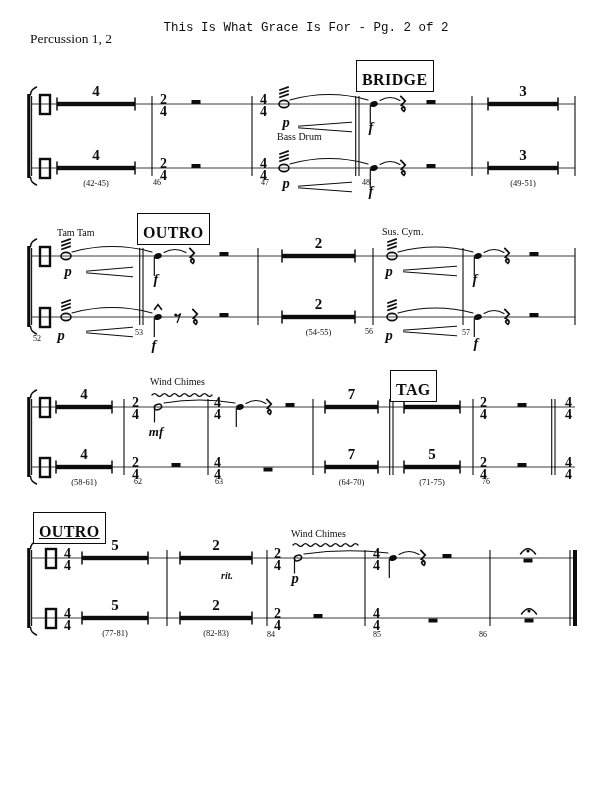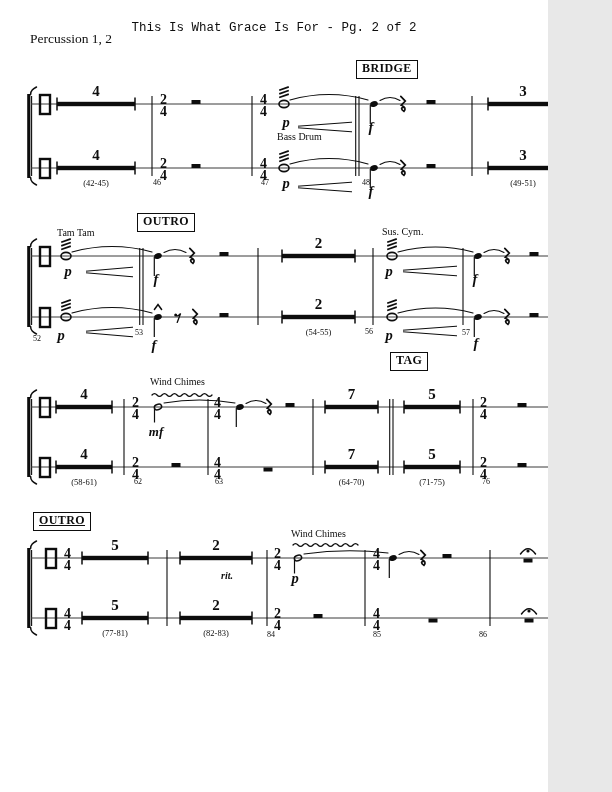--- a/index.html
+++ b/index.html
@@ -1,22 +1,22 @@
 <!DOCTYPE html>
 <html><head>
 <meta charset="utf-8">
 <style>
   html,body{margin:0;padding:0;background:#e8e8e8;}
-  .page{position:relative;width:548px;height:792px;background:#ffffff;overflow:hidden;
+  .page{position:relative;width:612px;height:792px;background:#ffffff;overflow:hidden;
         font-family:"Liberation Serif","DejaVu Serif",serif;color:#0d0d0d;}
   .part-name{position:absolute;left:30px;top:31px;font-size:13.5px;}
   .title{position:absolute;left:0;right:0;top:21px;text-align:center;font-size:12.5px;font-family:Liberation Mono, monospace;}
   #score{position:absolute;left:0;top:0;}
   .rehearsal{position:absolute;border:1.4px solid #0d0d0d;background:#fff;
-             font-weight:bold;font-size:12px;line-height:1.15;padding:1px 5px 2px;
+             font-weight:bold;font-size:16px;line-height:1.15;padding:10px 5px 2px;
              letter-spacing:.4px;}
 </style>
 </head>
 <body>
 
 <div class="page">
   <div class="part-name">Percussion 1, 2</div>
   <div class="title">This Is What Grace Is For - Pg. 2 of 2</div>
   <svg id="score" width="612" height="792" viewBox="0 0 612 792">
       <rect x="27.2" y="94" width="3.2" height="84" fill="#0d0d0d"></rect>
@@ -320,15 +320,15 @@
       <text x="483" y="637" font-size="8" font-family="&quot;Liberation Serif&quot;,&quot;DejaVu Serif&quot;,serif" fill="#0d0d0d" text-anchor="middle">86</text>
       <rect x="523.5" y="558.5" width="9" height="4" fill="#0d0d0d"></rect>
       <path d="M520.5 554 Q528 543.5 535.5 554" stroke="#0d0d0d" stroke-width="1.5" fill="none" stroke-linecap="round"></path>
       <circle cx="528" cy="551" r="1.6" fill="#0d0d0d"></circle>
       <rect x="524.5" y="618.5" width="9" height="4" fill="#0d0d0d"></rect>
       <path d="M521.5 614 Q529 603.5 536.5 614" stroke="#0d0d0d" stroke-width="1.5" fill="none" stroke-linecap="round"></path>
       <circle cx="529" cy="611" r="1.6" fill="#0d0d0d"></circle>
     </svg>
 <div class="rehearsal" style="left: 356px; top: 60px;">BRIDGE</div>
     <div class="rehearsal" style="left: 137px; top: 213px;">OUTRO</div>
-    <div class="rehearsal" style="left: 390px; top: 352px; font-family: Liberation Serif, serif;">TAG</div>
+    <div class="rehearsal" style="left: 390px; top: 370px; font-family: Liberation Serif, serif;">TAG</div>
     <div class="rehearsal" style="left: 33px; top: 512px; text-decoration: underline;">OUTRO</div>
   </div>
 
 </body></html>

